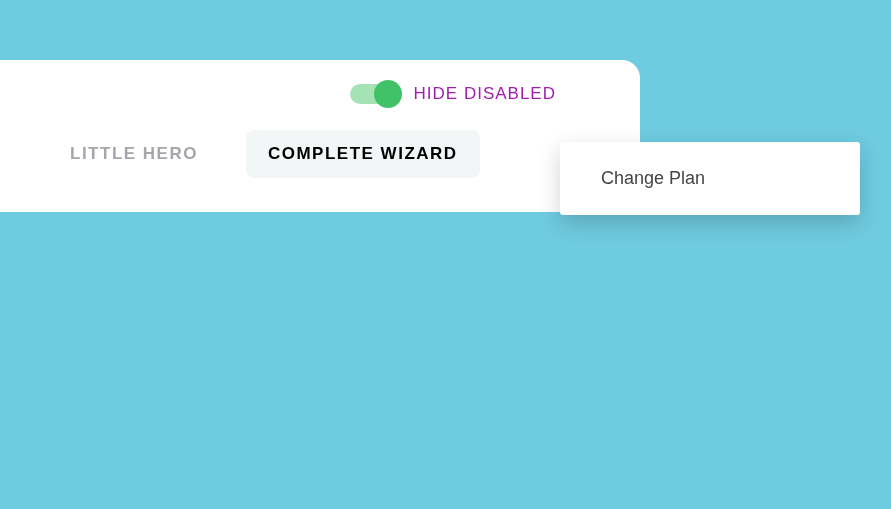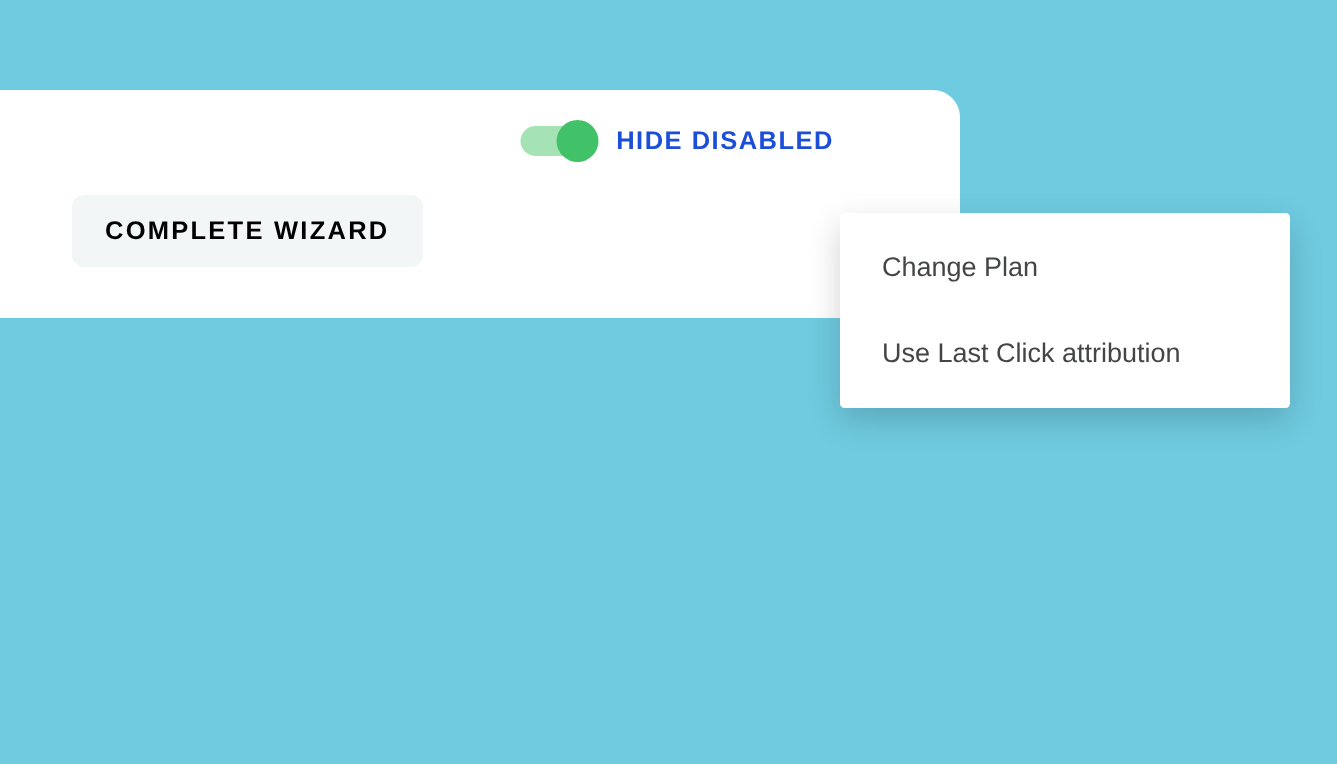--- a/index.html
+++ b/index.html
@@ -40,22 +40,22 @@
     .toggle-knob {
       position: absolute;
       right: -4px;
       top: -4px;
       width: 28px;
       height: 28px;
       background: #42c268;
       border-radius: 50%;
     }
     .toggle-label {
-      color: #1d4ed8;
-      font-weight: 700;
+      color: #a21caf;
+      font-weight: 400;
       letter-spacing: 1px;
       font-size: 17px;
     }
     .tabs-row {
       display: flex;
       align-items: center;
       gap: 26px;
       padding-left: 24px;
     }
     .tab-item {
@@ -72,40 +72,40 @@
       color: #000000;
     }
     .dropdown {
       position: absolute;
       left: 560px;
       top: 142px;
       width: 300px;
       background: #ffffff;
       box-shadow: 0 8px 22px rgba(0,0,0,0.18);
       border-radius: 3px;
-      padding: 8px 4px;
+      padding: 8px 17px;
     }
     .dropdown-item {
       padding: 18px 24px;
       font-size: 18px;
       color: #444546;
       cursor: pointer;
     }
   </style>
 </head>
 <body>
 
 <div class="card">
   <div class="top-row">
     <div class="toggle">
       <div class="toggle-knob"></div>
     </div>
     <span class="toggle-label">HIDE DISABLED</span>
   </div>
   <div class="tabs-row">
+    <div class="tab-item">LITTLE HERO</div>
     <div class="tab-item active">COMPLETE WIZARD</div>
   </div>
 </div>
 
 <div class="dropdown">
   <div class="dropdown-item">Change Plan</div>
-  <div class="dropdown-item">Use Last Click attribution</div>
 </div>
 
 </body></html>

